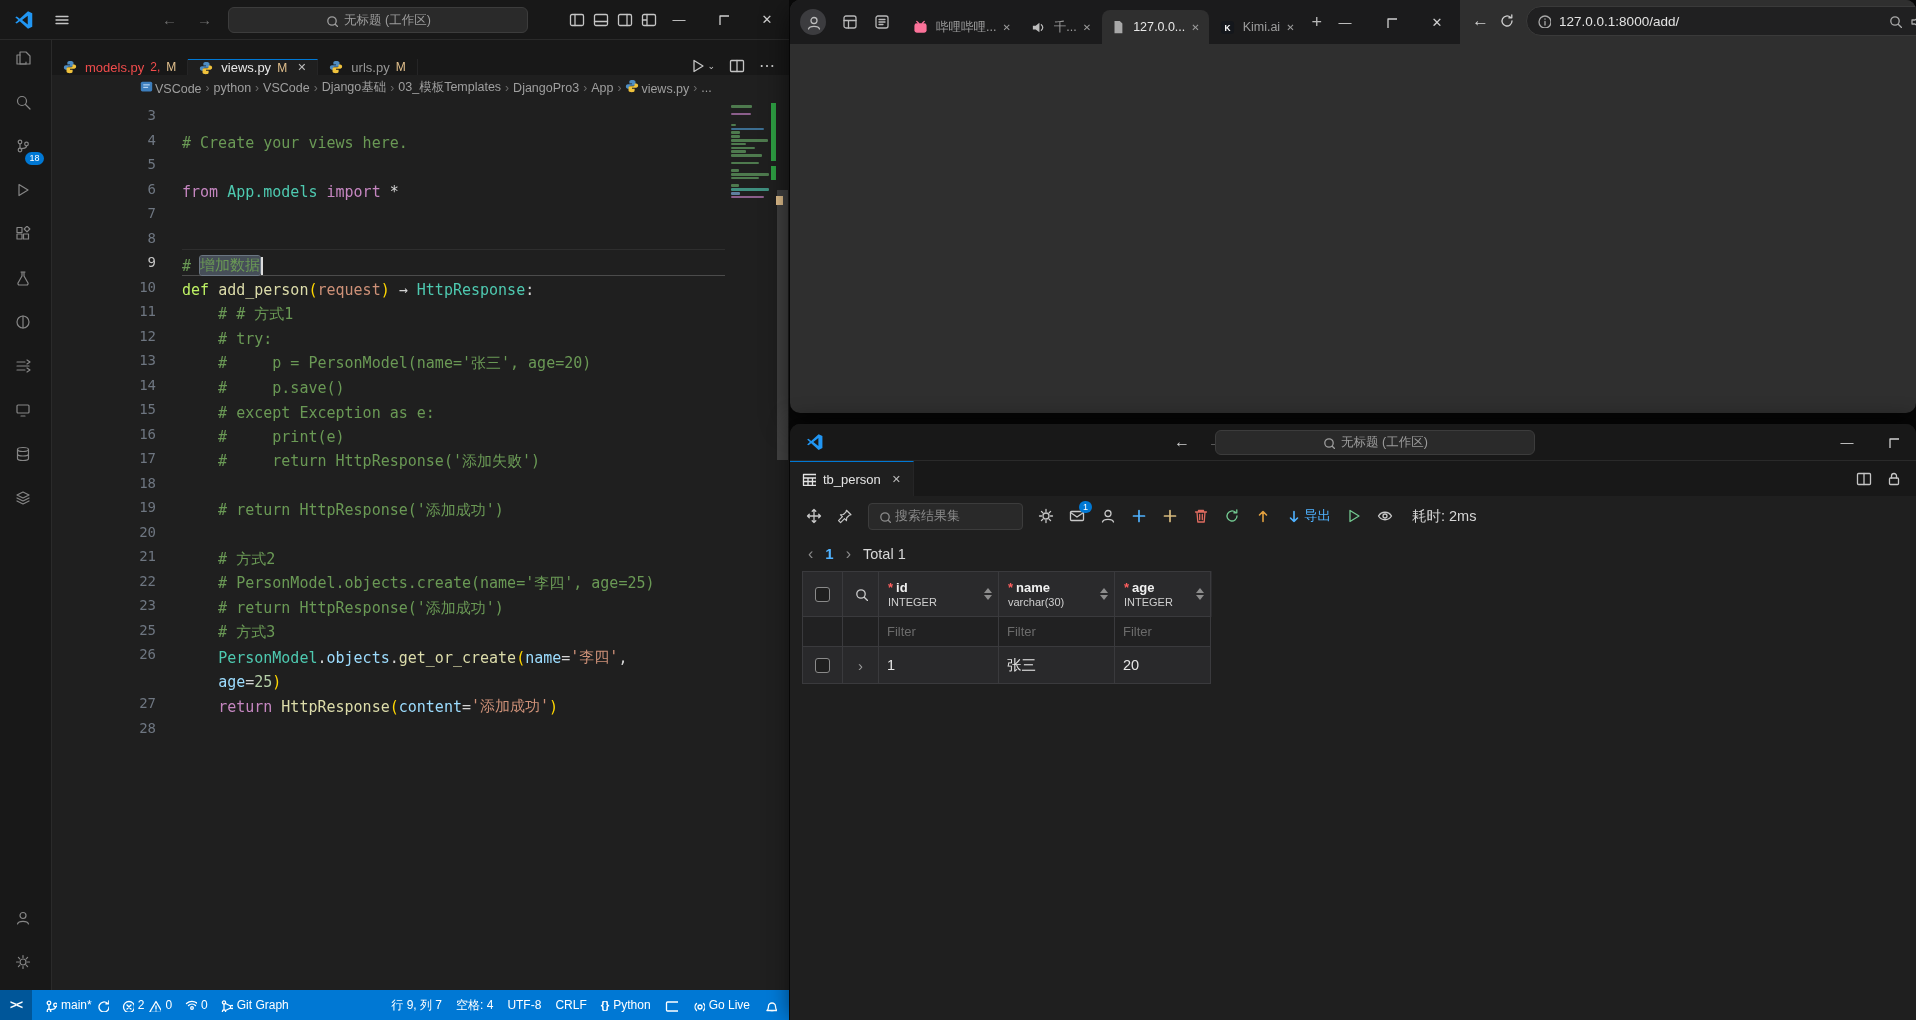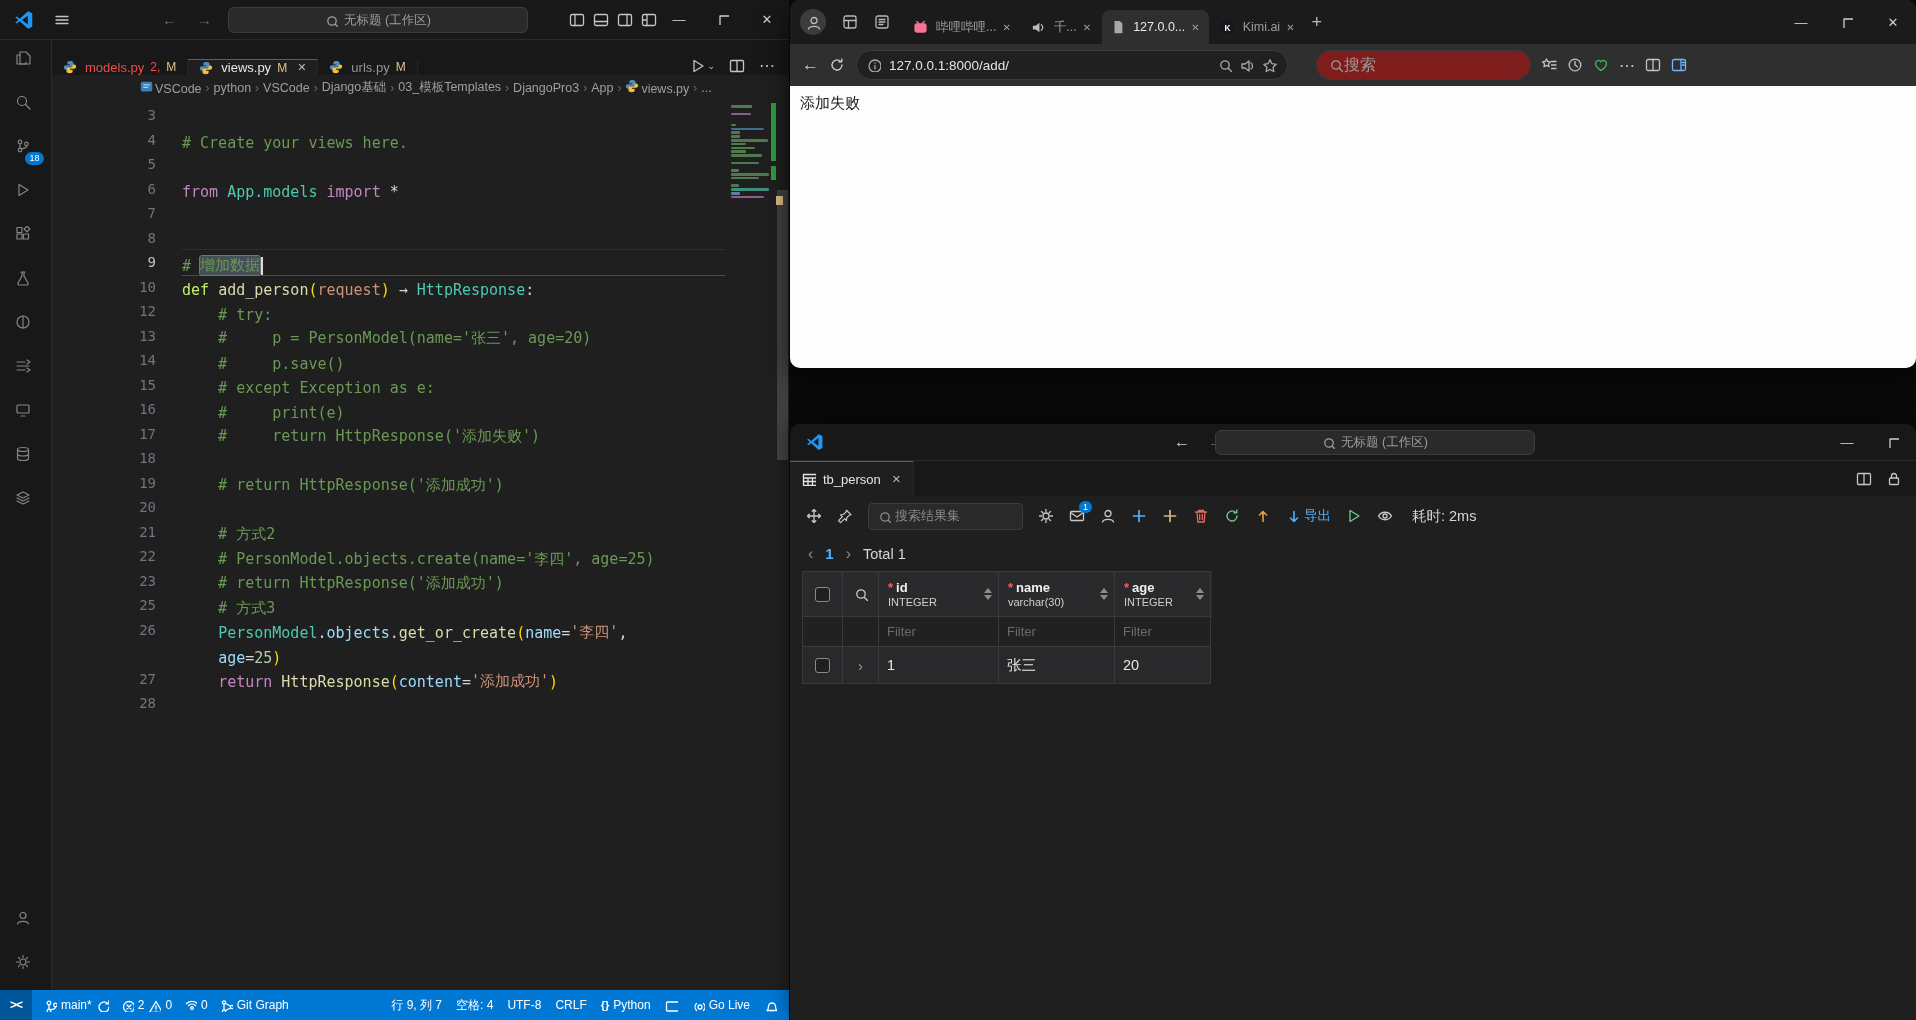--- a/index.html
+++ b/index.html
@@ -62,21 +62,21 @@
   .statusbar{height:30px;background:#0078d4;display:flex;align-items:center;color:#fff;font-size:12px;flex:0 0 30px}
   .sb-left,.sb-right{display:flex;align-items:center;height:100%}
   .sb-right{margin-left:auto;padding-right:12px;gap:14px}
   .sb-left{gap:12px}
   .sb-item{display:flex;align-items:center;gap:4px;white-space:nowrap}
   .sb-remote{width:32px;height:100%;background:rgba(0,0,0,.28);display:flex;align-items:center;justify-content:center;font-weight:bold;letter-spacing:-1px}
   .sb-item .si{width:13px;height:13px}
   .braces{font-weight:bold;font-size:11px}
 
   
-  .brw{left:790px;top:0;width:1126px;height:368px;border-radius:10px;overflow:hidden;background:#2f2f2f;box-shadow:0 10px 28px rgba(0,0,0,.65);display:flex;flex-direction:column}
+  .brw{left:790px;top:0;width:1126px;height:413px;border-radius:10px;overflow:hidden;background:#2f2f2f;box-shadow:0 10px 28px rgba(0,0,0,.65);display:flex;flex-direction:row}
   .br-tabs-row{height:44px;background:#1b1b1c;display:flex;align-items:center;padding-left:10px}
   .avatar{width:26px;height:26px;border-radius:50%;background:#3c3c3f;display:flex;align-items:center;justify-content:center;color:#bdbdbd}
   .br-lefic{color:#b9b9b9;margin-left:16px;display:flex}
   .br-tabs{display:flex;align-items:flex-end;height:100%;margin-left:14px;gap:2px}
   .br-tab{display:flex;align-items:center;height:34px;padding:0 9px;border-radius:8px 8px 0 0;color:#9d9d9d;font-size:12.5px;gap:6px;max-width:150px}
   .br-tab.active{background:#2f2f2f;color:#e8e8e8}
   .br-tab-label{white-space:nowrap;overflow:hidden;text-overflow:ellipsis;max-width:82px}
   .br-tab-close{font-size:10px;color:#9d9d9d}
   .br-newtab{color:#b9b9b9;font-size:18px;margin-left:8px}
   .br-spacer{flex:1}
@@ -388,20 +388,24 @@
               </div>
               <div class="code-line active">
                 <span class="gutter g-active">9</span>
                 <span class="code-text"><span class="tk-com"># </span><span class="tk-com hl">增加数据</span><span class="cursor"></span></span>
               </div>
               <div class="code-line">
                 <span class="gutter">10</span>
                 <span class="code-text"><span class="tk-kw2">def</span><span class="tk-pln"> </span><span class="tk-fn">add_person</span><span class="tk-br">(</span><span class="tk-arg">request</span><span class="tk-br">)</span><span class="tk-pln"> → </span><span class="tk-cls">HttpResponse</span><span class="tk-pln">:</span></span>
               </div>
               <div class="code-line">
+                <span class="gutter">11</span>
+                <span class="code-text"><span class="tk-com">    # # 方式1</span></span>
+              </div>
+              <div class="code-line">
                 <span class="gutter">12</span>
                 <span class="code-text"><span class="tk-com">    # try:</span></span>
               </div>
               <div class="code-line">
                 <span class="gutter">13</span>
                 <span class="code-text"><span class="tk-com">    #     p = PersonModel(name='张三', age=20)</span></span>
               </div>
               <div class="code-line">
                 <span class="gutter">14</span>
                 <span class="code-text"><span class="tk-com">    #     p.save()</span></span>

